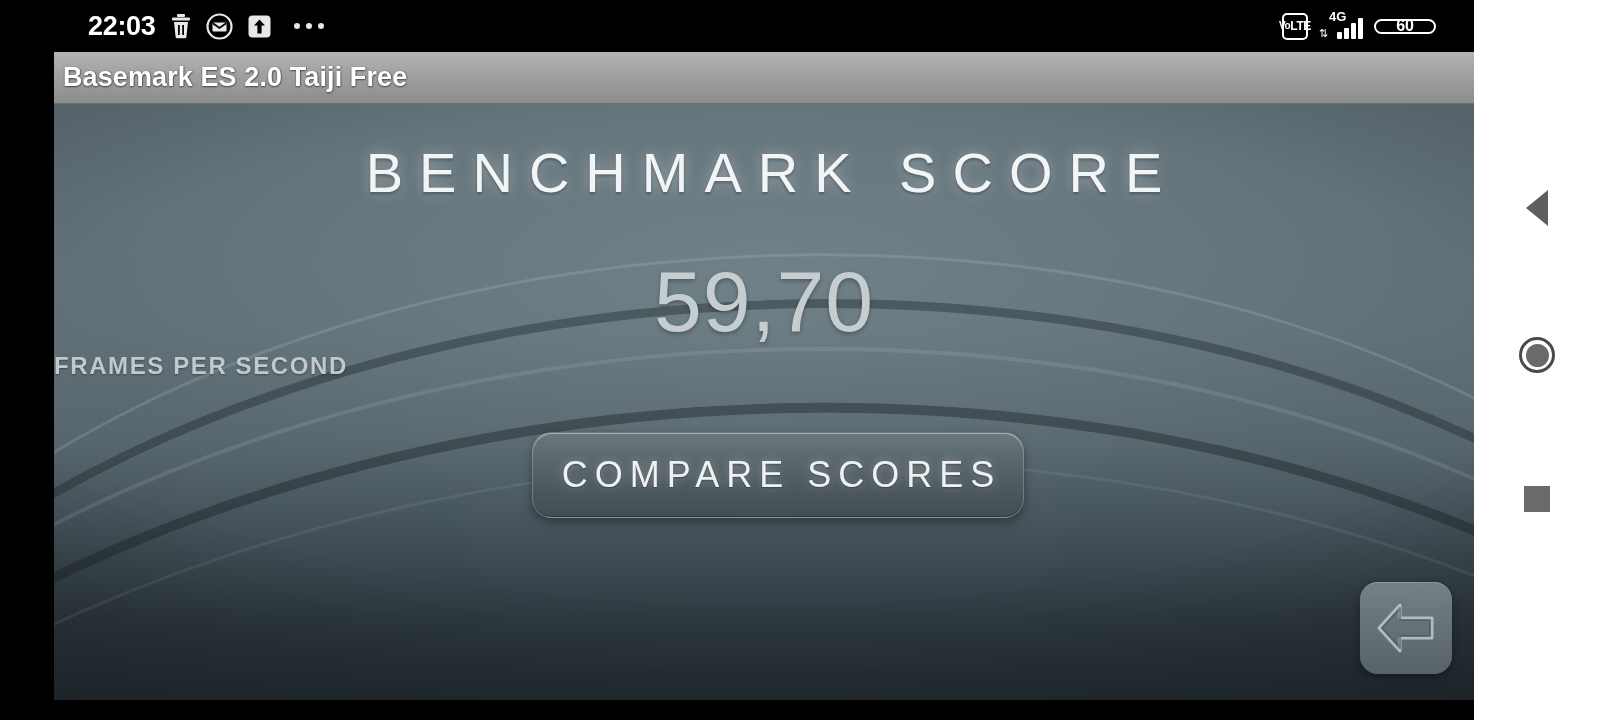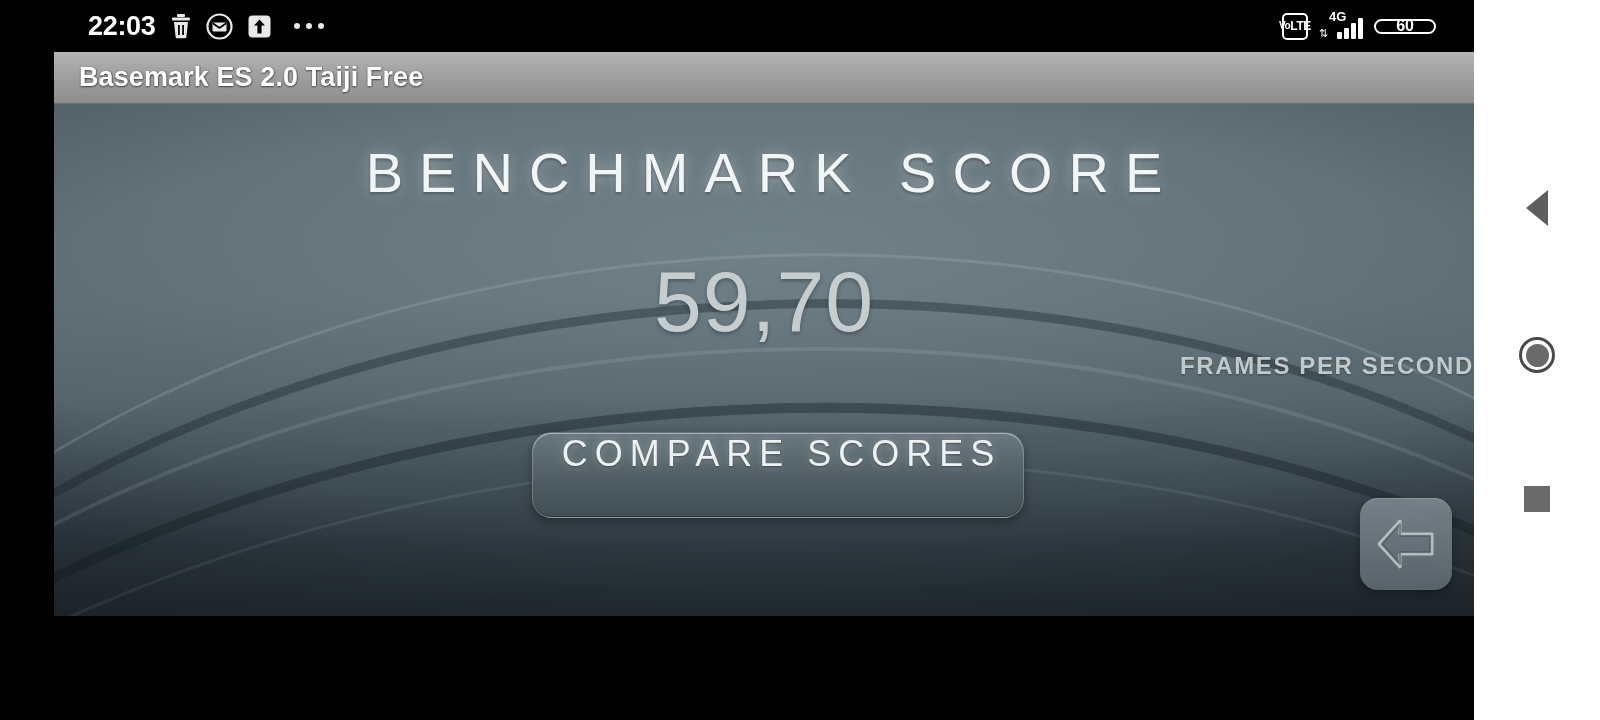--- a/index.html
+++ b/index.html
@@ -53,28 +53,28 @@
   }
 
   
   .appbar {
     position:absolute; left:54px; top:52px; width:1420px; height:52px;
     background:linear-gradient(to bottom,#b4b4b4 0%, #a2a2a2 40%, #8d8d8d 100%);
     border-bottom:1px solid #6f6f6f;
     display:flex; align-items:center;
   }
   .appbar .title {
-    font-size:27px; font-weight:bold; color:#fff; margin-left:25px;
+    font-size:27px; font-weight:bold; color:#fff; margin-left:9px;
     text-shadow:0 1px 2px rgba(0,0,0,.55), 1px 0 1px rgba(0,0,0,.3);
     letter-spacing:0.1px;
   }
 
   
   .content {
-    position:absolute; left:54px; top:104px; width:1420px; height:512px;
+    position:absolute; left:54px; top:104px; width:1420px; height:596px;
     overflow:hidden;
     background:
       radial-gradient(120% 95% at 50% 28%, rgba(150,168,176,.34) 0%, rgba(120,138,148,.12) 42%, rgba(0,0,0,0) 72%),
       linear-gradient(to bottom, #5e6d74 0%, #5d6c73 38%, #546269 57%, #3e4b52 72%, #2c373e 86%, #232d33 100%);
   }
   .arc {
     position:absolute; border-radius:50%;
     border-style:solid; border-color:transparent;
     pointer-events:none;
   }
@@ -120,38 +120,38 @@
   }
   .score {
     position:absolute; top:148px; left:0; width:100%;
     text-align:center;
     font-size:86px; font-weight:normal; color:#c6cdcf;
     letter-spacing:1px;
     text-shadow:0 2px 4px rgba(0,0,0,.30);
   }
   .unit {
     position:absolute; top:248px; left:0; width:100%;
-    text-align:right;
+    text-align:left;
     font-size:24px; font-weight:bold; color:#c1c9cb;
     letter-spacing:1.6px;
     text-shadow:0 1px 2px rgba(0,0,0,.35);
   }
 
   .cmp-wrap { position:absolute; top:328px; left:0; width:100%; display:flex; justify-content:center; }
   .cmp-btn {
     position:relative;
     width:492px; height:86px;
     border-radius:20px;
     background:linear-gradient(to bottom,#6a787f 0%, #5b696f 30%, #4b585e 68%, #414e54 100%);
     border:1px solid rgba(255,255,255,.22);
     box-shadow:
       inset 0 1px 0 rgba(255,255,255,.42),
       inset 0 -1px 0 rgba(0,0,0,.30),
       0 4px 10px rgba(0,0,0,.35);
-    display:flex; justify-content:center;
+    display:flex; align-items:center; justify-content:center;
     cursor:pointer;
     margin-left:28px;
   }
   .cmp-btn span {
     font-size:36px; font-weight:400; color:#eef2f3;
     letter-spacing:7px; text-indent:7px;
     text-shadow:0 0 10px rgba(255,255,255,.3), 0 1px 2px rgba(0,0,0,.4);
   }
 
   .back-btn {

